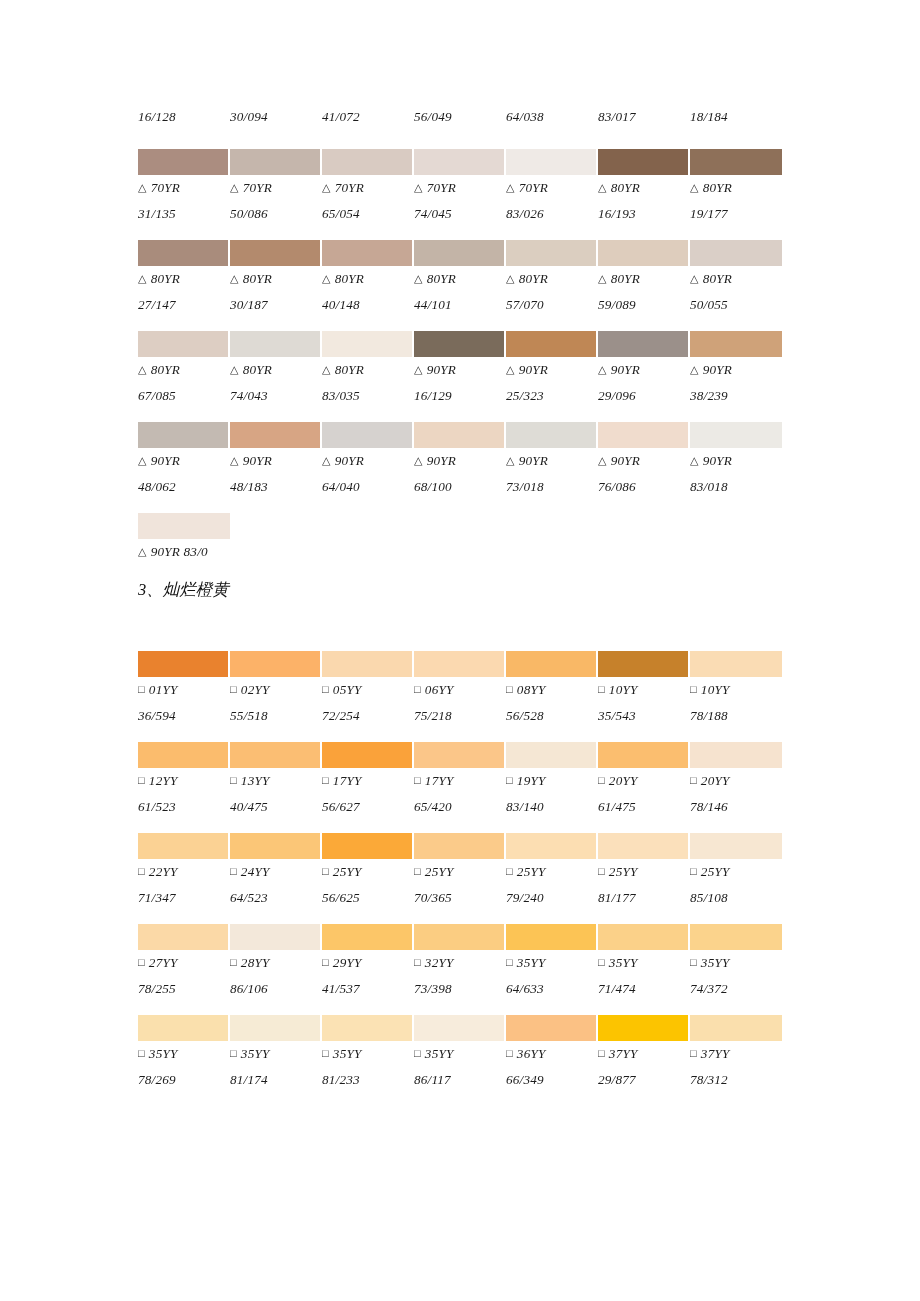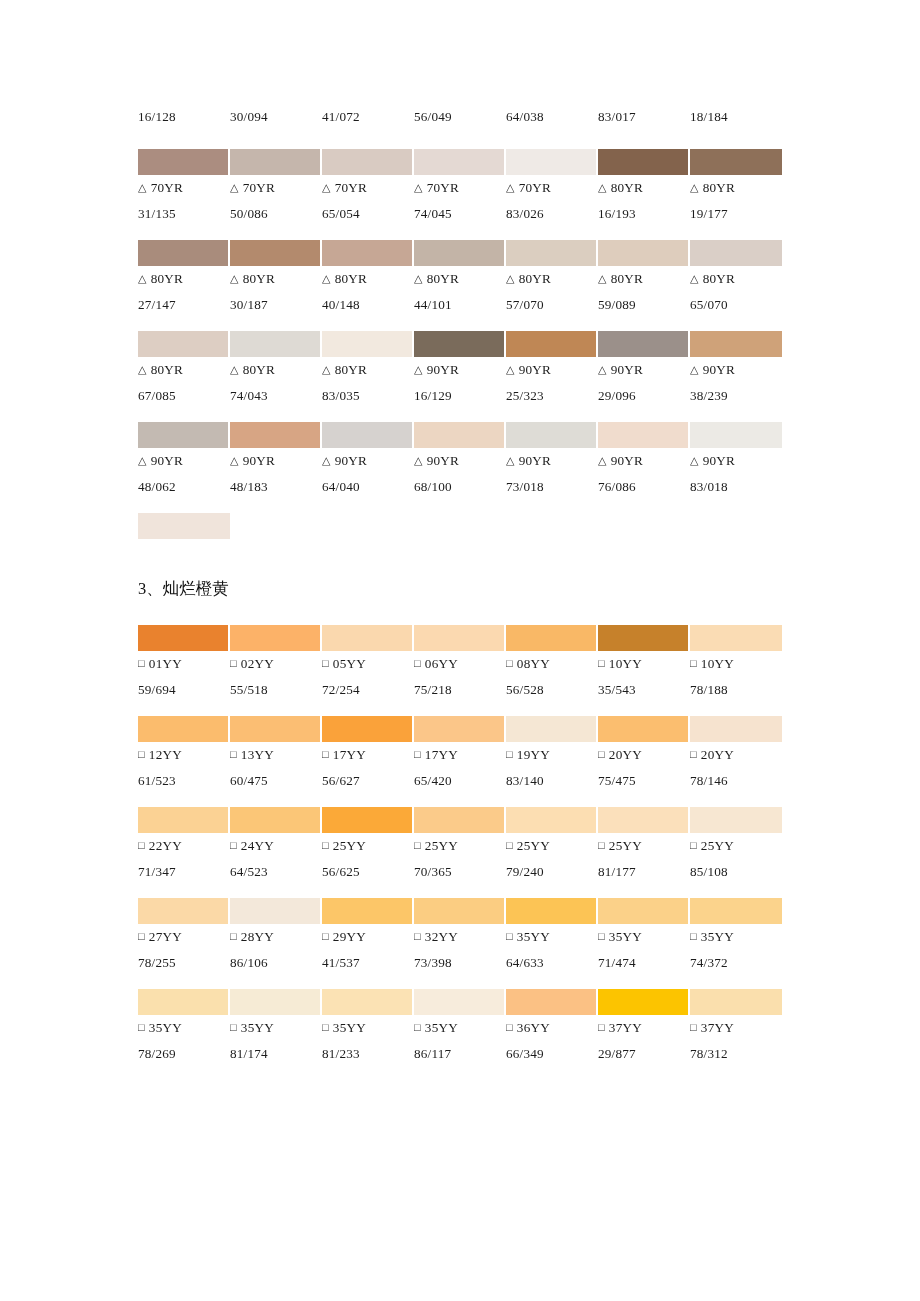--- a/index.html
+++ b/index.html
@@ -13,20 +13,21 @@
     font-family: "Liberation Serif", "DejaVu Serif", serif;
     color: #1a1a1a;
     position: relative;
     overflow: hidden;
   }
   .page {
     position: absolute;
     left: 0; top: 0;
     width: 920px;
     height: 1301px;
+    font-style: italic;
   }
   .content {
     position: absolute;
     left: 138px;
     top: 104px;
     width: 644px;
   }
 
   .label-row {
     display: flex;
@@ -73,21 +74,21 @@
     font-size: 16.5px;
     line-height: 22px;
     color: #111;
     font-family: "Liberation Serif", "DejaVu Serif", serif;
     margin: 0;
     font-weight: normal;
   }
   .heading-wrap {
     height: 72px;
     display: flex;
-    align-items: center;
+    align-items: flex-start;
   }
 </style>
 </head>
 <body>
 
 <div class="page">
   <div class="content">
 
     <div class="label-row" id="top-partial">
         <div class="label-cell">
@@ -185,21 +186,21 @@
           <div class="label-cell">
             <span class="ln1"><span class="mark">△</span>80YR</span>
             <span class="ln2">57/070</span>
           </div>
           <div class="label-cell">
             <span class="ln1"><span class="mark">△</span>80YR</span>
             <span class="ln2">59/089</span>
           </div>
           <div class="label-cell">
             <span class="ln1"><span class="mark">△</span>80YR</span>
-            <span class="ln2">65/070</span>
+            <span class="ln2">50/055</span>
           </div>
         </div>
         <div class="spacer-14"></div>
         <div class="swatch-row">
           <div class="swatch" style="background: rgb(221, 206, 195);"></div>
           <div class="swatch" style="background: rgb(222, 218, 212);"></div>
           <div class="swatch" style="background: rgb(242, 233, 223);"></div>
           <div class="swatch" style="background: rgb(122, 107, 91);"></div>
           <div class="swatch" style="background: rgb(191, 135, 85);"></div>
           <div class="swatch" style="background: rgb(155, 144, 138);"></div>
@@ -272,40 +273,45 @@
           </div>
           <div class="label-cell">
             <span class="ln1"><span class="mark">△</span>90YR</span>
             <span class="ln2">83/018</span>
           </div>
         </div>
         <div class="spacer-14"></div>
         <div class="swatch-row" style="width: 92px;">
           <div class="swatch" style="background: rgb(240, 228, 219); border-right: none;"></div>
         </div>
+        <div class="label-row">
+          <div class="label-cell" style="width: 200px; flex: 0 0 200px;">
+            <span class="ln1"><span class="mark">△</span>90YR 83/0</span>
+          </div>
+        </div>
         <div class="spacer-14"></div>
       </div>
 
     <div id="section-1">
         <div class="heading-wrap">
           <h2 class="section-heading">3、灿烂橙黄</h2>
         </div>
         <div class="swatch-row">
           <div class="swatch" style="background: rgb(233, 130, 46);"></div>
           <div class="swatch" style="background: rgb(252, 178, 104);"></div>
           <div class="swatch" style="background: rgb(250, 216, 174);"></div>
           <div class="swatch" style="background: rgb(251, 217, 176);"></div>
           <div class="swatch" style="background: rgb(249, 184, 102);"></div>
           <div class="swatch" style="background: rgb(198, 129, 43);"></div>
           <div class="swatch" style="background: rgb(250, 220, 180);"></div>
         </div>
         <div class="label-row">
           <div class="label-cell">
             <span class="ln1"><span class="mark">□</span>01YY</span>
-            <span class="ln2">59/694</span>
+            <span class="ln2">36/594</span>
           </div>
           <div class="label-cell">
             <span class="ln1"><span class="mark">□</span>02YY</span>
             <span class="ln2">55/518</span>
           </div>
           <div class="label-cell">
             <span class="ln1"><span class="mark">□</span>05YY</span>
             <span class="ln2">72/254</span>
           </div>
           <div class="label-cell">
@@ -335,37 +341,37 @@
           <div class="swatch" style="background: rgb(251, 190, 111);"></div>
           <div class="swatch" style="background: rgb(246, 227, 207);"></div>
         </div>
         <div class="label-row">
           <div class="label-cell">
             <span class="ln1"><span class="mark">□</span>12YY</span>
             <span class="ln2">61/523</span>
           </div>
           <div class="label-cell">
             <span class="ln1"><span class="mark">□</span>13YY</span>
-            <span class="ln2">60/475</span>
+            <span class="ln2">40/475</span>
           </div>
           <div class="label-cell">
             <span class="ln1"><span class="mark">□</span>17YY</span>
             <span class="ln2">56/627</span>
           </div>
           <div class="label-cell">
             <span class="ln1"><span class="mark">□</span>17YY</span>
             <span class="ln2">65/420</span>
           </div>
           <div class="label-cell">
             <span class="ln1"><span class="mark">□</span>19YY</span>
             <span class="ln2">83/140</span>
           </div>
           <div class="label-cell">
             <span class="ln1"><span class="mark">□</span>20YY</span>
-            <span class="ln2">75/475</span>
+            <span class="ln2">61/475</span>
           </div>
           <div class="label-cell">
             <span class="ln1"><span class="mark">□</span>20YY</span>
             <span class="ln2">78/146</span>
           </div>
         </div>
         <div class="spacer-14"></div>
         <div class="swatch-row">
           <div class="swatch" style="background: rgb(251, 210, 148);"></div>
           <div class="swatch" style="background: rgb(251, 198, 119);"></div>

